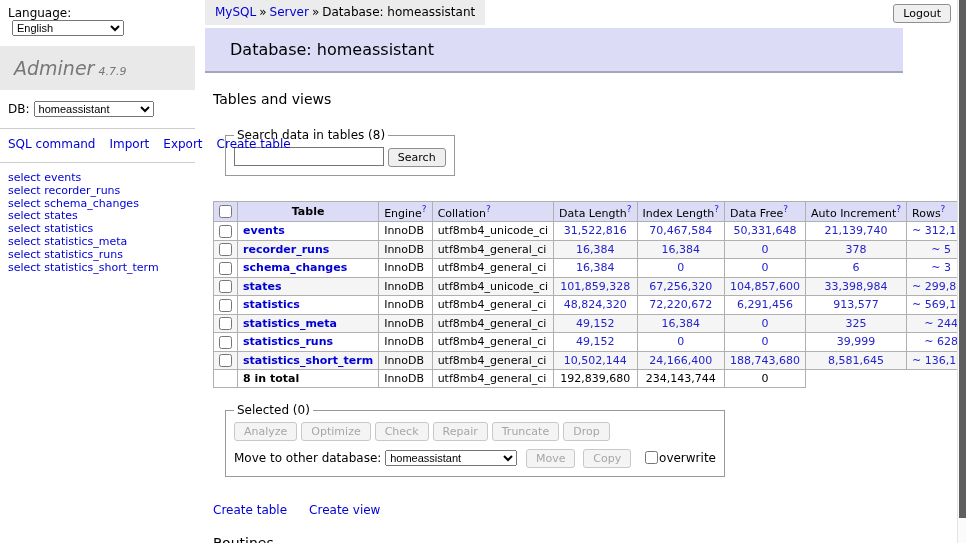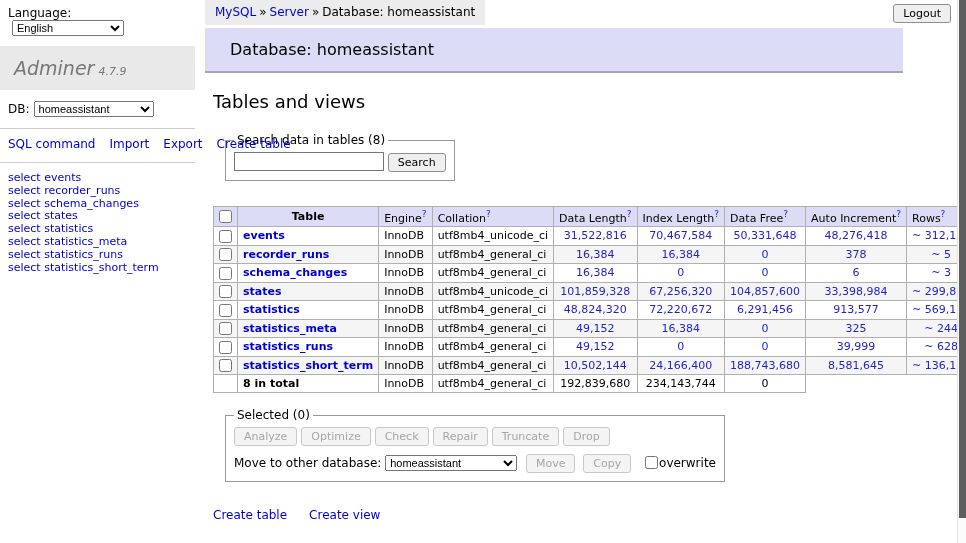--- a/index.html
+++ b/index.html
@@ -34,21 +34,21 @@
   
   #topbar{margin-left:205px;height:25px;position:relative;}
   #breadcrumb{display:inline-block;background:var(--breadcrumb-bg);padding:5px 10px 6px 10px;}
   #breadcrumb .sep{color:#000;margin:0 3px;} 
   #logout-wrap{position:absolute;top:4px;right:15px;}
   
   #content{margin-left:205px;margin-right:63px;}
   h2{margin:3px 0 0 0;padding:12px 25px;background:var(--title-bg);
      border-bottom:2px solid #a5a5bd;font-size:16px;font-weight:normal;}
   .inner{padding:0 8px;}
-  h3{font-size:18px;font-weight:normal;margin:18px 0 9px 0;}
+  h3{font-size:14px;font-weight:normal;margin:18px 0 9px 0;}
   p.links{margin:14px 0;}
   p.links a{margin-right:22px;}
   
   fieldset{border:1px solid #999;margin:12px;padding:5px 8px 8px 8px;display:inline-block;}
   legend{padding:0 3px;font-size:12px;}
   #search-fs input[type=text]{width:150px;height:19px;border:1px solid #767676;font-size:11px;padding:1px 3px;}
   button,input[type=button]{
     font-family:"DejaVu Sans","Liberation Sans",sans-serif;font-size:11px;
     background:#efefef;border:1px solid #8f8f8f;border-radius:3px;padding:2px 9px;color:#000;
   }
@@ -150,21 +150,21 @@
         </thead>
       <tbody id="tbody">
           <tr>
             <td class="c-check"><input type="checkbox" style=""></td>
             <td class="c-name"><a class="bold">events</a></td>
             <td class="c-engine">InnoDB</td>
             <td class="c-collation">utf8mb4_unicode_ci</td>
             <td class="num c-dl"><a>31,522,816</a></td>
             <td class="num c-il"><a>70,467,584</a></td>
             <td class="num c-df"><a>50,331,648</a></td>
-            <td class="num c-ai"><a>48,276,418</a></td>
+            <td class="num c-ai"><a>21,139,740</a></td>
             <td class="num c-rows"><a>~ 312,180</a></td>
           </tr>
           <tr>
             <td class="c-check"><input type="checkbox" style=""></td>
             <td class="c-name"><a class="bold">recorder_runs</a></td>
             <td class="c-engine">InnoDB</td>
             <td class="c-collation">utf8mb4_general_ci</td>
             <td class="num c-dl"><a>16,384</a></td>
             <td class="num c-il"><a>16,384</a></td>
             <td class="num c-df"><a>0</a></td>

